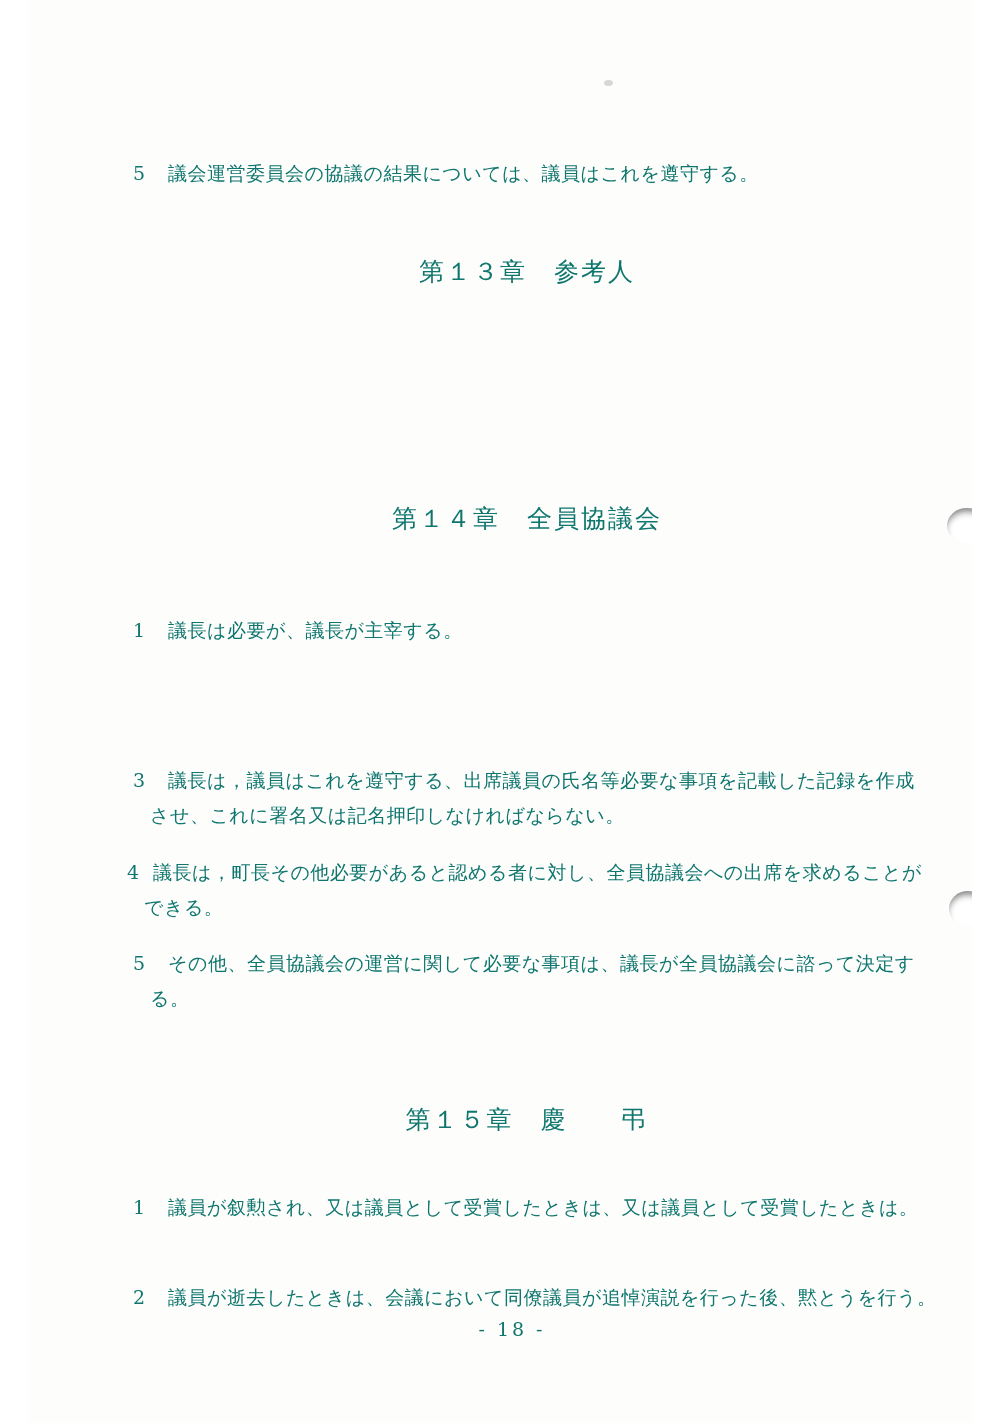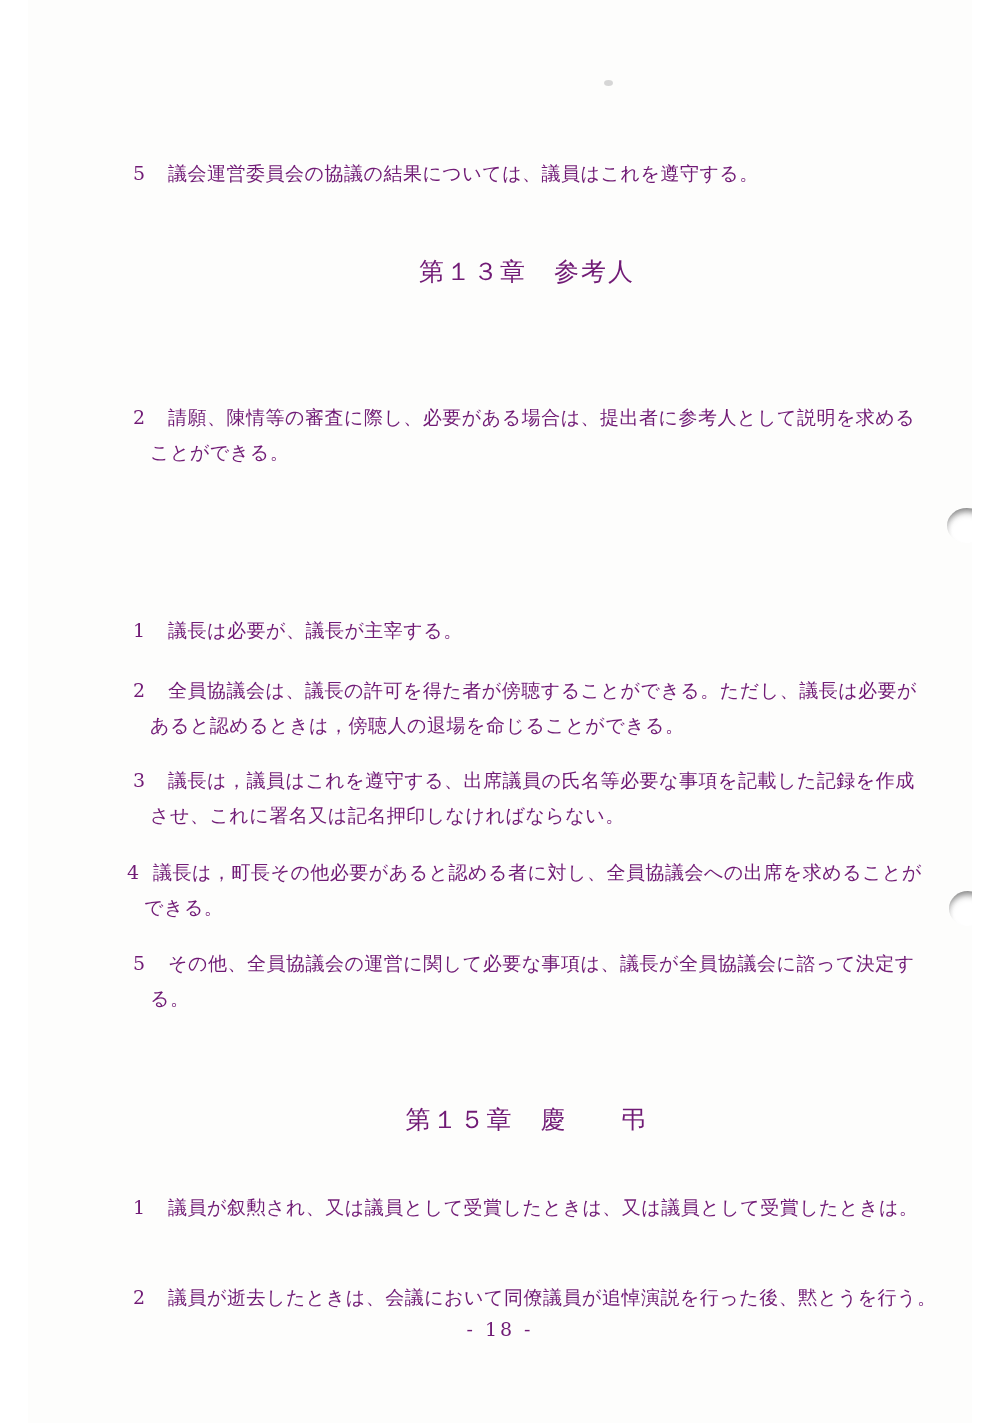--- a/index.html
+++ b/index.html
@@ -8,21 +8,21 @@
     background: #ffffff;
   }
   .page {
     position: relative;
     width: 944px;
     height: 1423px;
     margin: 0 auto;
     background: #fdfdfc;
     overflow: hidden;
     font-family: "DejaVu Serif", "Liberation Serif", serif;
-    color: #701a75;
+    color: #0f766e;
     font-size: 19px;
     letter-spacing: 0.5px;
   }
   .clause {
     position: absolute;
     left: 105px;
     width: 845px;
     padding-left: 17px;
     text-indent: -17px;
     line-height: 35px;
@@ -44,21 +44,21 @@
     margin: 0;
     text-align: center;
     font-size: 25px;
     font-weight: normal;
     letter-spacing: 2px;
     line-height: 32px;
     padding-left: 27px;
   }
   .page-num {
     position: absolute;
-    left: 0;
+    left: 12px;
     width: 100%;
     text-align: center;
     font-size: 19px;
     letter-spacing: 3px;
   }
   .hole {
     position: absolute;
     border-radius: 50%;
     background: radial-gradient(ellipse at 50% 68%, #ffffff 52%, #f4f4f4 74%, #e9e9e9 100%);
     box-shadow: inset 0 6px 7px -3px rgba(105,105,105,0.85);
@@ -73,34 +73,27 @@
 
 <div class="page">
 
   <div class="clause" style="top:156px">
     <span class="num">5</span><span class="txt">議会運営委員会の協議の結果については、議員はこれを遵守する。</span>
   </div>
 
   <h2 class="chapter" style="top:256px">第１３章　参考人</h2>
 
 
-  <div class="clause" style="top:400px">
-    <span class="num">2</span><span class="txt">請願、陳情等の審査に際し、必要がある場合は、提出者に参考人として説明を求める
-ことができる。</span>
-  </div>
 
+  <h2 class="chapter" style="top:503px">第１４章　全員協議会</h2>
 
   <div class="clause" style="top:613px">
     <span class="num">1</span><span class="txt">議長は必要が、議長が主宰する。</span>
   </div>
 
-  <div class="clause" style="top:673px">
-    <span class="num">2</span><span class="txt">全員協議会は、議長の許可を得た者が傍聴することができる。ただし、議長は必要が
-あると認めるときは，傍聴人の退場を命じることができる。</span>
-  </div>
 
   <div class="clause" style="top:763px">
     <span class="num">3</span><span class="txt">議長は，議員はこれを遵守する、出席議員の氏名等必要な事項を記載した記録を作成
 させ、これに署名又は記名押印しなければならない。</span>
   </div>
 
   <div class="clause tight" style="top:855px">
     <span class="num">4</span><span class="txt">議長は，町長その他必要があると認める者に対し、全員協議会への出席を求めることが
 できる。</span>
   </div>

